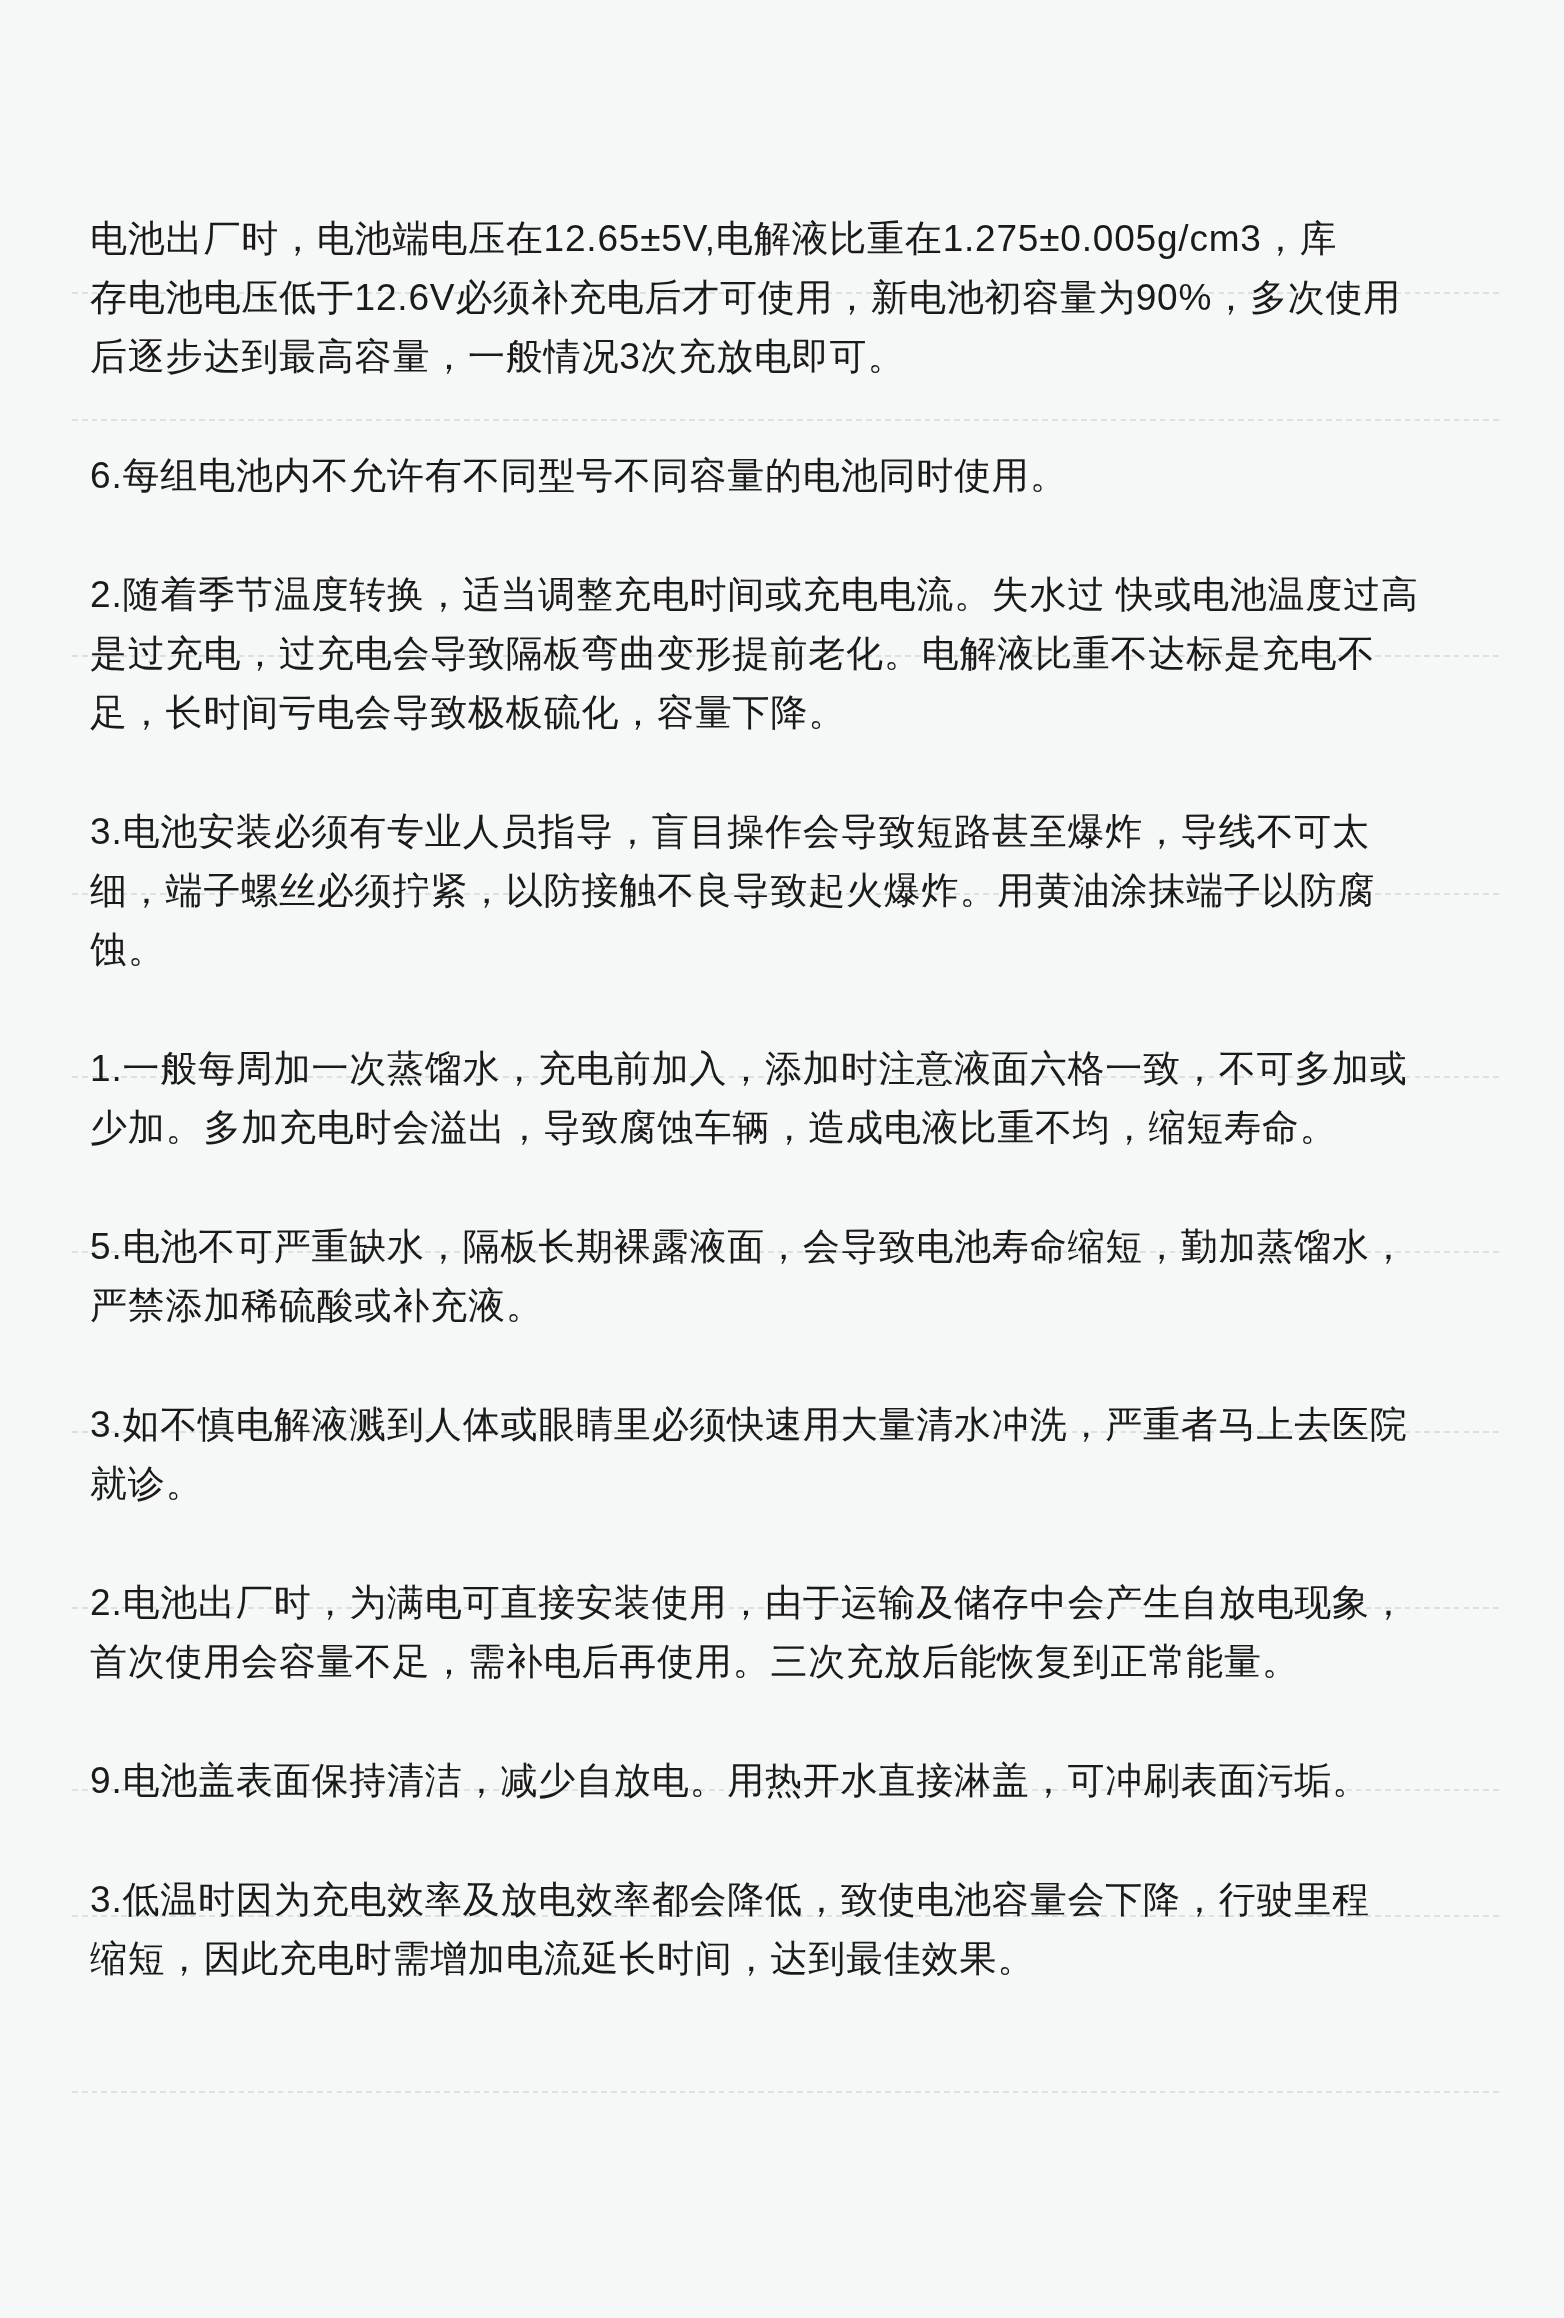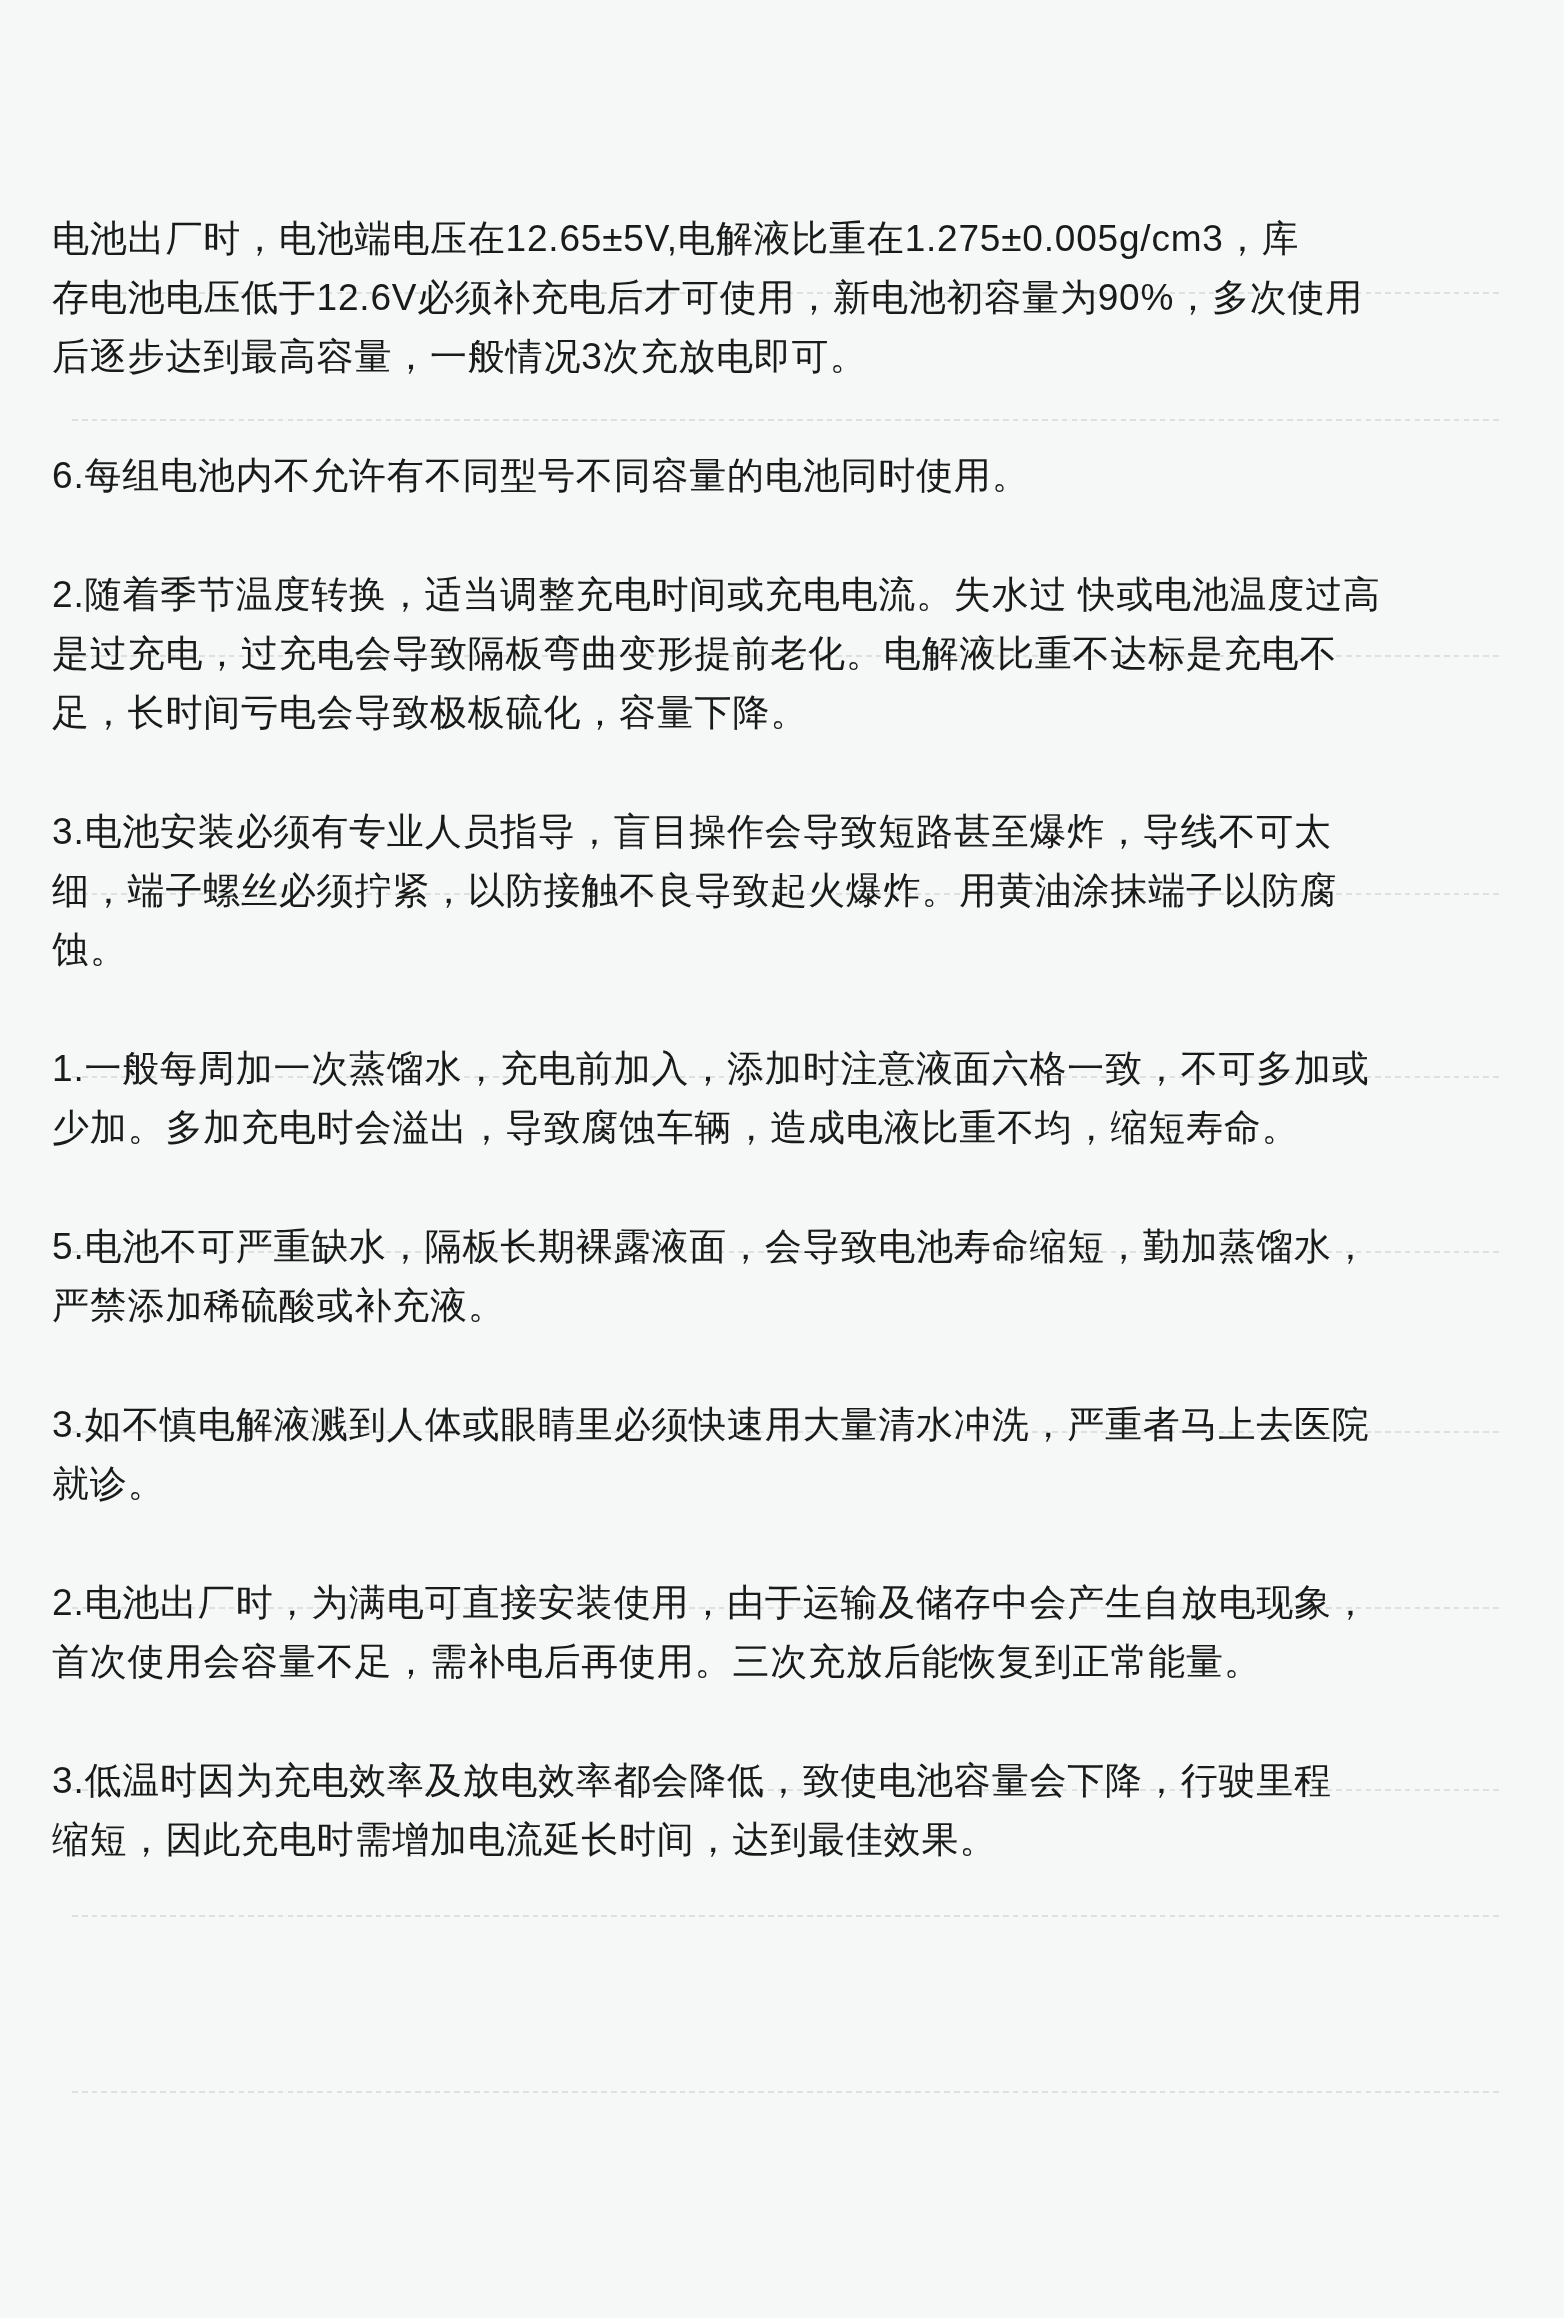--- a/index.html
+++ b/index.html
@@ -12,21 +12,21 @@
     background: #f6f7f7;
     position: relative;
     overflow: hidden;
     font-family: "Liberation Sans", "DejaVu Sans", sans-serif;
   }
   .doc {
     position: relative;
     z-index: 1;
     box-sizing: border-box;
     width: 1312px;
-    padding: 209px 81px 0 52px;
+    padding: 209px 81px 0 90px;
   }
   .para {
     margin: 0 0 60px 0;
     width: 1401px;
     font-size: 37px;
     line-height: 59px;
     font-weight: 400;
     color: #1a1a1a;
     letter-spacing: 0.8px;
     white-space: pre-line;
@@ -73,16 +73,17 @@
 细，端子螺丝必须拧紧，以防接触不良导致起火爆炸。用黄油涂抹端子以防腐
 蚀。</p>
   <p class="para">1.一般每周加一次蒸馏水，充电前加入，添加时注意液面六格一致，不可多加或
 少加。多加充电时会溢出，导致腐蚀车辆，造成电液比重不均，缩短寿命。</p>
   <p class="para">5.电池不可严重缺水，隔板长期裸露液面，会导致电池寿命缩短，勤加蒸馏水，
 严禁添加稀硫酸或补充液。</p>
   <p class="para">3.如不慎电解液溅到人体或眼睛里必须快速用大量清水冲洗，严重者马上去医院
 就诊。</p>
   <p class="para">2.电池出厂时，为满电可直接安装使用，由于运输及储存中会产生自放电现象，
 首次使用会容量不足，需补电后再使用。三次充放后能恢复到正常能量。</p>
+  <p class="para">9.电池盖表面保持清洁，减少自放电。用热开水直接淋盖，可冲刷表面污垢。</p>
   <p class="para">3.低温时因为充电效率及放电效率都会降低，致使电池容量会下降，行驶里程
 缩短，因此充电时需增加电流延长时间，达到最佳效果。</p>
 </main>
 
 
 </body></html>

